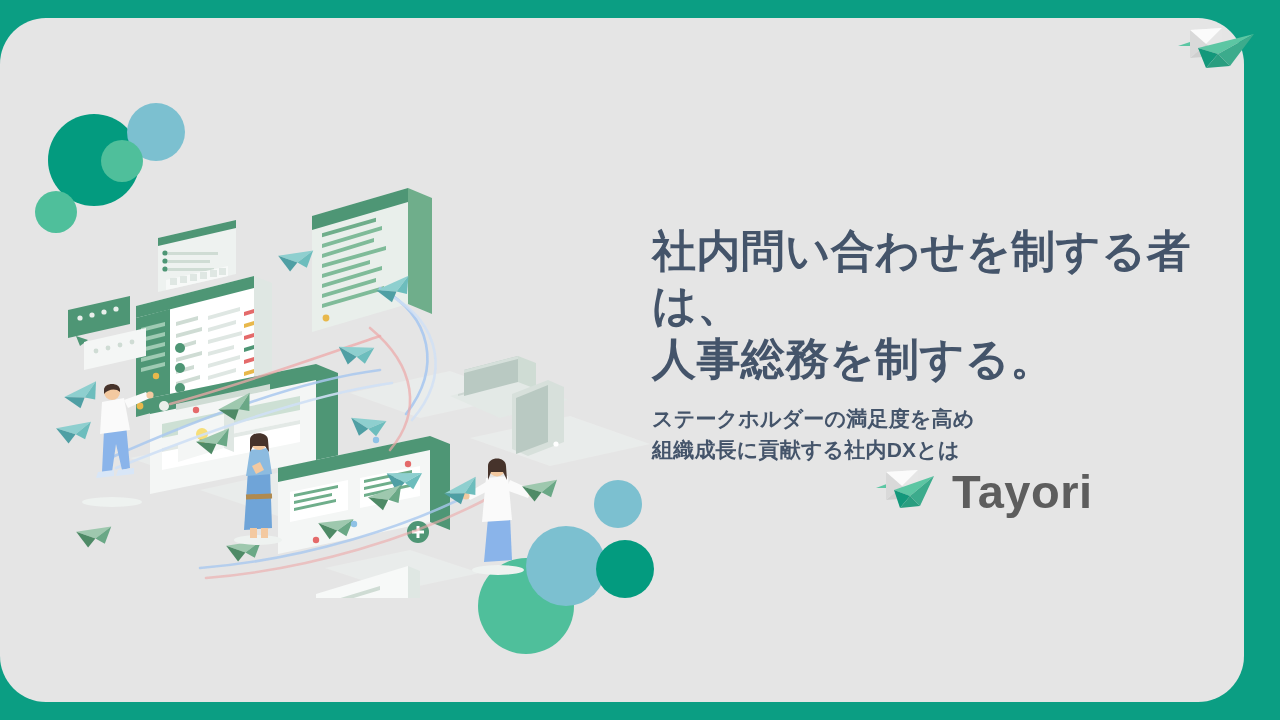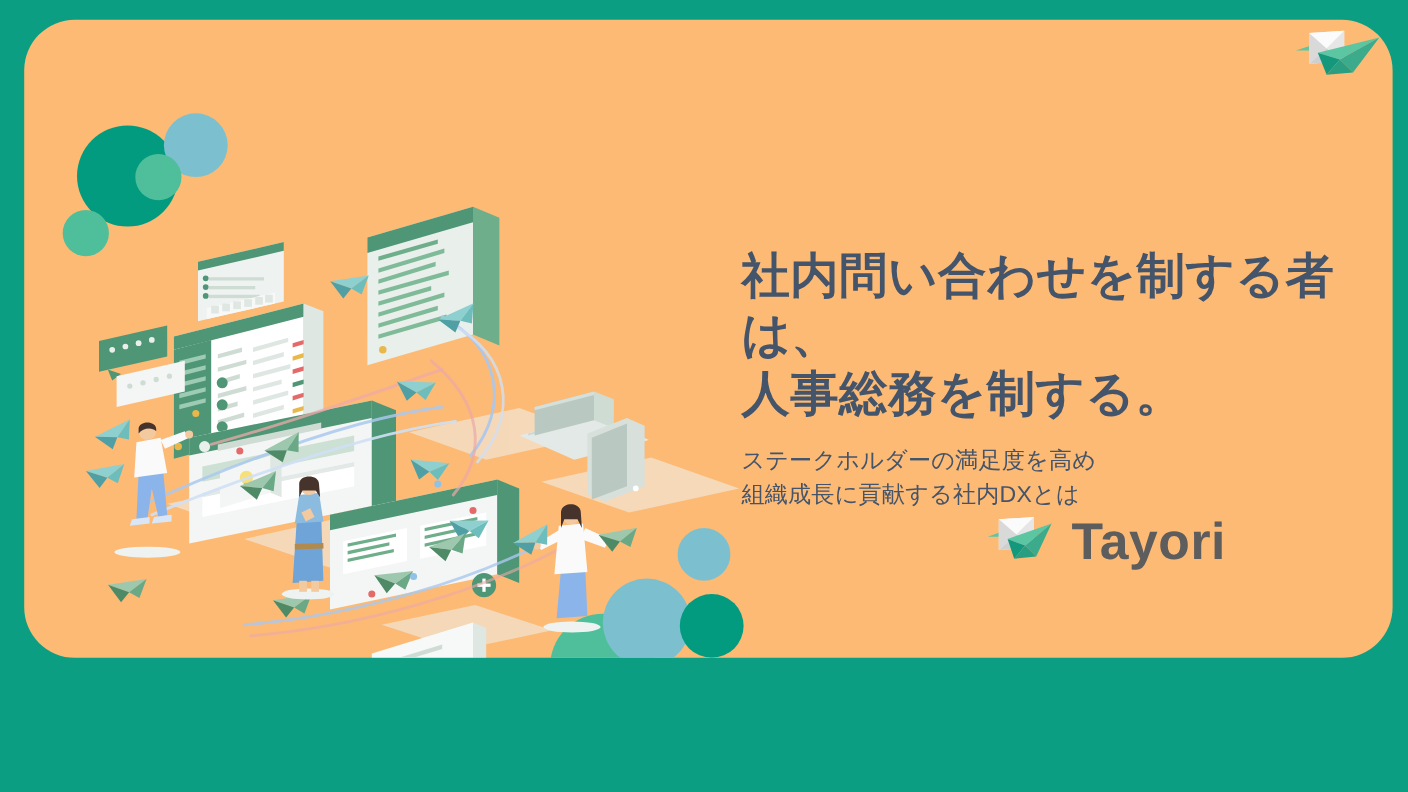--- a/index.html
+++ b/index.html
@@ -19,25 +19,25 @@
     position: relative;
     width: 1280px;
     height: 720px;
     background: #0b9e83;
     overflow: hidden;
   }
 
   
   #card {
     position: absolute;
-    left: 22px;
+    left: 0;
     top: 18px;
     width: 1244px;
-    height: 580px;
-    background: #fdba74;
+    height: 684px;
+    background: #e5e5e5;
     border-radius: 46px;
     overflow: hidden;
   }
 
   
   .circle {
     position: absolute;
     border-radius: 50%;
   }
 
@@ -54,21 +54,21 @@
     line-height: 1.23;
     font-weight: 700;
     color: #44546a;
     letter-spacing: 0.4px;
     white-space: pre-line;
   }
   #subhead {
     margin: 18px 0 0 0;
     font-size: 21px;
     line-height: 1.46;
-    font-weight: 400;
+    font-weight: 700;
     color: #44546a;
     letter-spacing: 0.2px;
     white-space: pre-line;
   }
 
   
   #brand-lockup {
     position: absolute;
     left: 876px;
     top: 444px;

